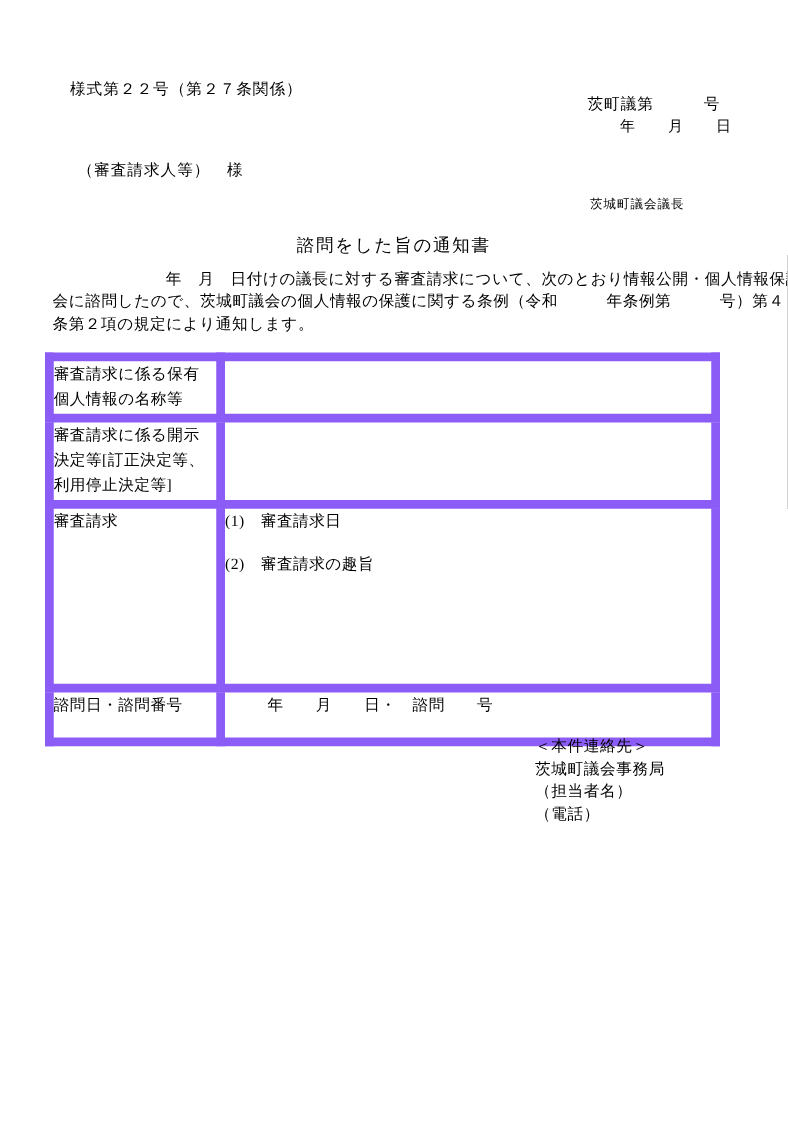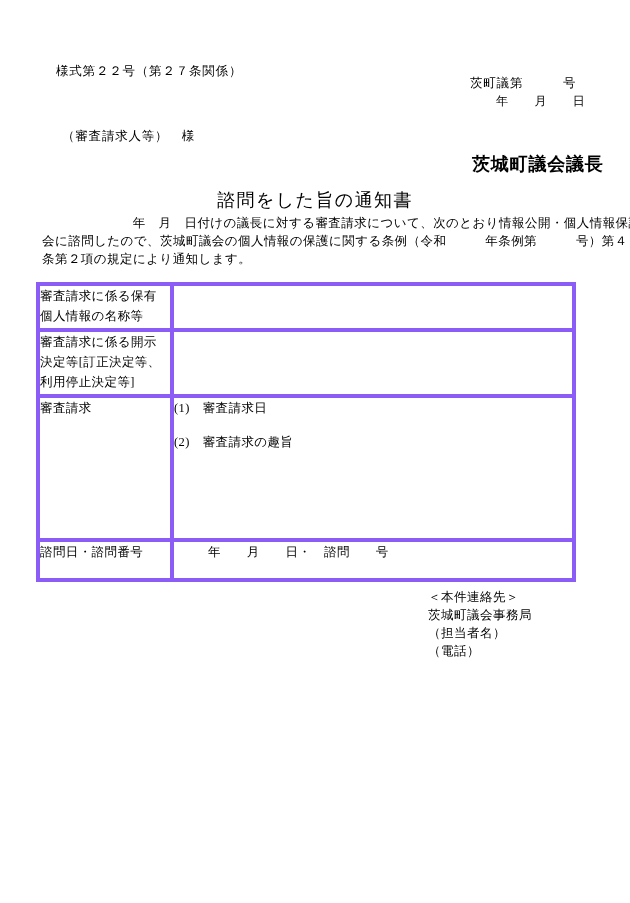--- a/index.html
+++ b/index.html
@@ -59,30 +59,29 @@
   }
   #addressee {
     left: 62px;
     top: 127px;
     font-size: 12.5px;
     letter-spacing: 0.8px;
   }
   #issuer {
     left: 472px;
     top: 155px;
-    font-size: 18px;
-    letter-spacing: 0.8px;
-    font-weight: bold;
+    font-size: 10px;
+    letter-spacing: 0.8px;
   }
   #doc-title {
     left: 0;
     top: 188px;
     width: 630px;
     text-align: center;
-    font-size: 18px;
+    font-size: 14px;
     letter-spacing: 1.4px;
   }
 
   
   #body-paragraph {
     position: absolute;
     left: 42px;
     top: 214px;
     width: 544px;
     font-size: 12.5px;
@@ -100,21 +99,21 @@
   
   #form-table {
     position: absolute;
     left: 36px;
     top: 282px;
     width: 540px;
     border-collapse: collapse;
     table-layout: fixed;
   }
   #form-table td {
-    border: 4px solid #8b5cf6;
+    border: 7px solid #8b5cf6;
     vertical-align: top;
     padding: 0;
   }
   td.label-cell {
     width: 130px;
     padding: 7px 0 7px 8px;
     font-size: 12.5px;
     line-height: 20px;
     letter-spacing: 0.4px;
   }

